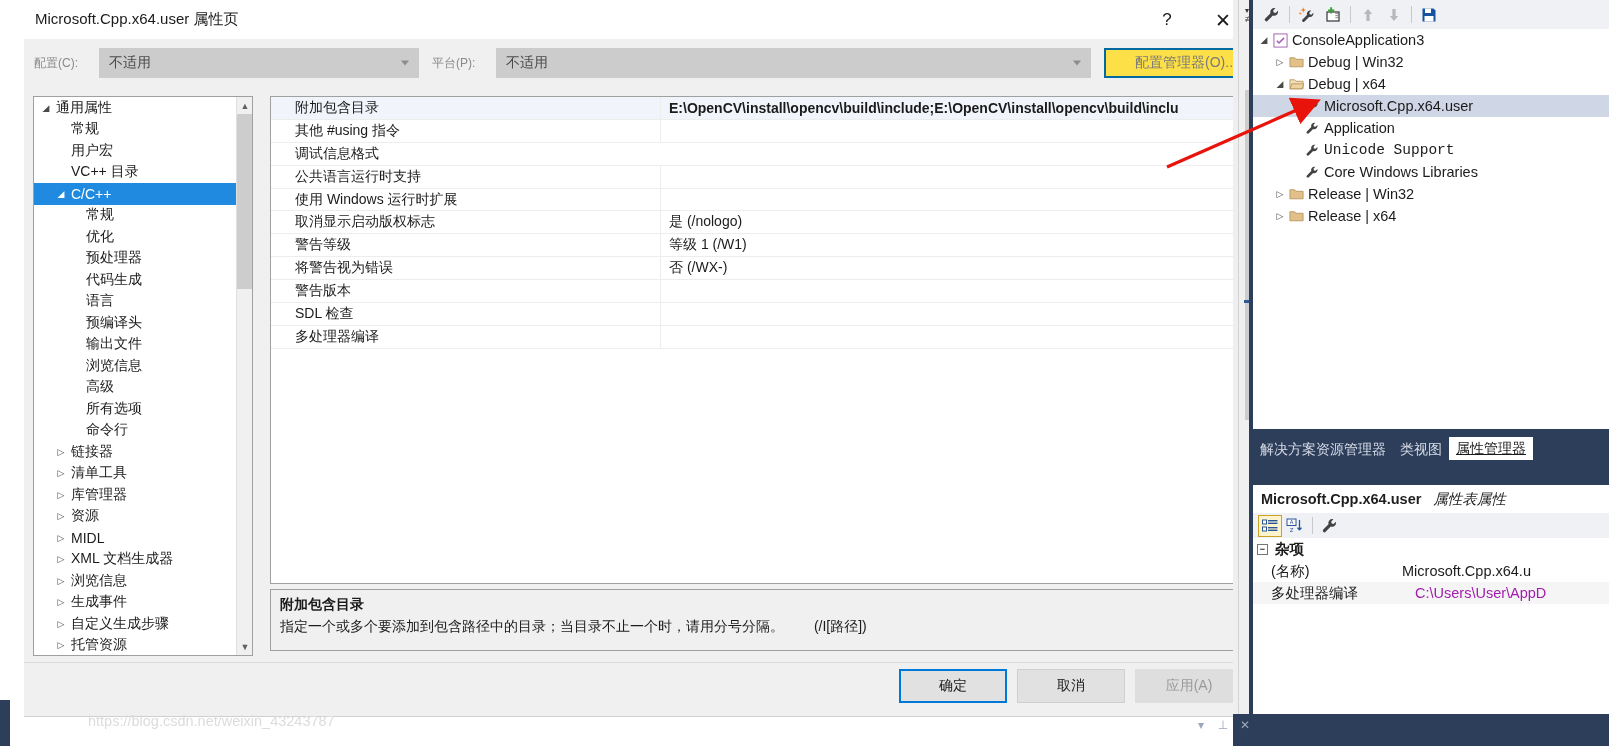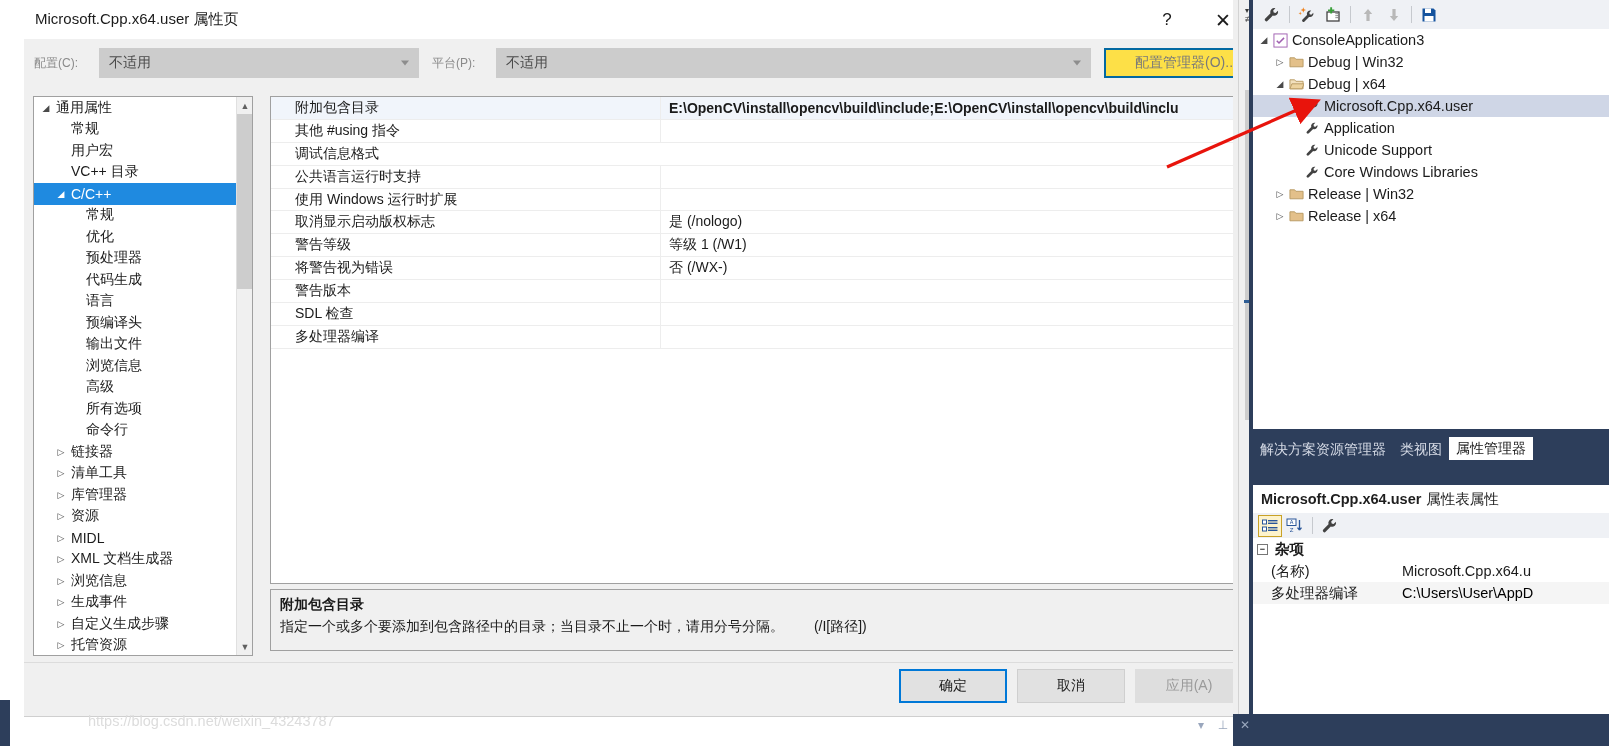--- a/index.html
+++ b/index.html
@@ -175,33 +175,33 @@
   .pm-ico{width:18px;flex:0 0 18px;display:flex;align-items:center;justify-content:center;}
 
   #pm-tabs{
     position:absolute;left:4px;top:437px;width:356px;height:23px;
     display:flex;align-items:flex-end;
   }
   .pm-tab{
     height:21px;padding:0 7px;display:flex;align-items:center;
     font-size:14px;color:#d6dbe6;
   }
-  .pm-tab.active{background:#ffffff;color:#1b1b1b;height:23px;}
+  .pm-tab.active{background:#ffffff;color:#1b1b1b;height:23px;text-decoration:underline;}
 
   #props-header{
     position:absolute;left:4px;top:480px;width:356px;height:25px;background:#2d3e5b;
     display:flex;align-items:center;padding:0 8px;box-sizing:border-box;
     color:#cdd5e4;font-size:14px;justify-content:space-between;
   }
   #props-title-row{
     position:absolute;left:4px;top:485px;width:356px;height:28px;background:#ffffff;
     display:flex;align-items:center;padding-left:8px;box-sizing:border-box;font-size:14.5px;
   }
   #props-obj{font-weight:bold;}
-  #props-kind{margin-left:5px;}
+  #props-kind{margin-left:12px;font-style:italic;}
   #props-toolbar{
     position:absolute;left:4px;top:513px;width:356px;height:25px;background:#eff1f5;
     display:flex;align-items:center;padding-left:5px;box-sizing:border-box;
   }
   #props-grid{
     position:absolute;left:4px;top:538px;width:356px;height:176px;background:#ffffff;
     overflow:hidden;
   }
   .pg-cat{
     height:22px;display:flex;align-items:center;font-size:14.5px;font-weight:bold;
@@ -209,21 +209,21 @@
   }
   .pg-exp{
     width:11px;height:11px;border:1px solid #767676;margin-right:7px;
     display:flex;align-items:center;justify-content:center;font-size:9px;line-height:1;
     box-sizing:border-box;background:#fff;
   }
   .pg-row{height:22px;display:flex;align-items:center;font-size:14.5px;}
   .pg-row.alt{background:#f5f5f5;}
   .pg-key{width:145px;flex:0 0 145px;padding-left:18px;box-sizing:border-box;color:#1b1b1b;white-space:nowrap;}
   .pg-val{flex:1 1 auto;padding-left:4px;box-sizing:border-box;color:#1b1b1b;white-space:nowrap;overflow:hidden;}
-  .pg-val.muted{color:#000000;}
+  .pg-val.muted{color:#a21caf;margin-left:13px;}
 
   #watermark{
     position:absolute;left:88px;top:713px;font-size:14.5px;color:#dcdcdc;
     white-space:nowrap;
   }
   #dockbar-bottom{
     position:absolute;left:0;top:714px;width:376px;height:32px;background:#2d3e5b;
   }
   .dock-ctl{
     position:absolute;top:714px;width:20px;height:22px;display:flex;
@@ -548,21 +548,21 @@
           </span>
           <span style="margin-left: 3px;">Application</span>
         </div>
         <div class="pm-row">
           <span class="pm-tri blank" style="margin-left: 36px;">▷</span>
           <span class="pm-ico">
             <svg width="15" height="15" viewBox="0 0 18 18">
               <path d="M12.4 2.2a4 4 0 0 0-4.9 5.1L2.3 12.5a1.6 1.6 0 1 0 2.3 2.3l5.2-5.2a4 4 0 0 0 5.1-4.9l-2.3 2.3-1.9-.5-.5-1.9z" fill="#424242"></path>
             </svg>
           </span>
-          <span style="margin-left: 3px;">Unicode Support</span>
+          <span style="margin-left: 3px; font-family: Liberation Mono, monospace;">Unicode Support</span>
         </div>
         <div class="pm-row">
           <span class="pm-tri blank" style="margin-left: 36px;">▷</span>
           <span class="pm-ico">
             <svg width="15" height="15" viewBox="0 0 18 18">
               <path d="M12.4 2.2a4 4 0 0 0-4.9 5.1L2.3 12.5a1.6 1.6 0 1 0 2.3 2.3l5.2-5.2a4 4 0 0 0 5.1-4.9l-2.3 2.3-1.9-.5-.5-1.9z" fill="#424242"></path>
             </svg>
           </span>
           <span style="margin-left: 3px;">Core Windows Libraries</span>
         </div>

